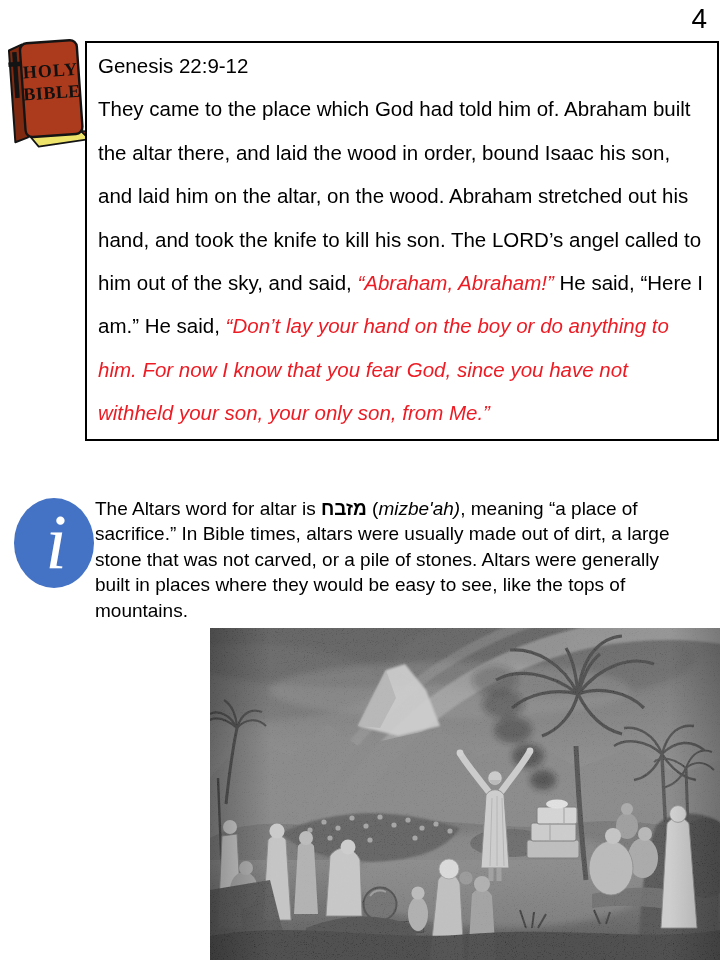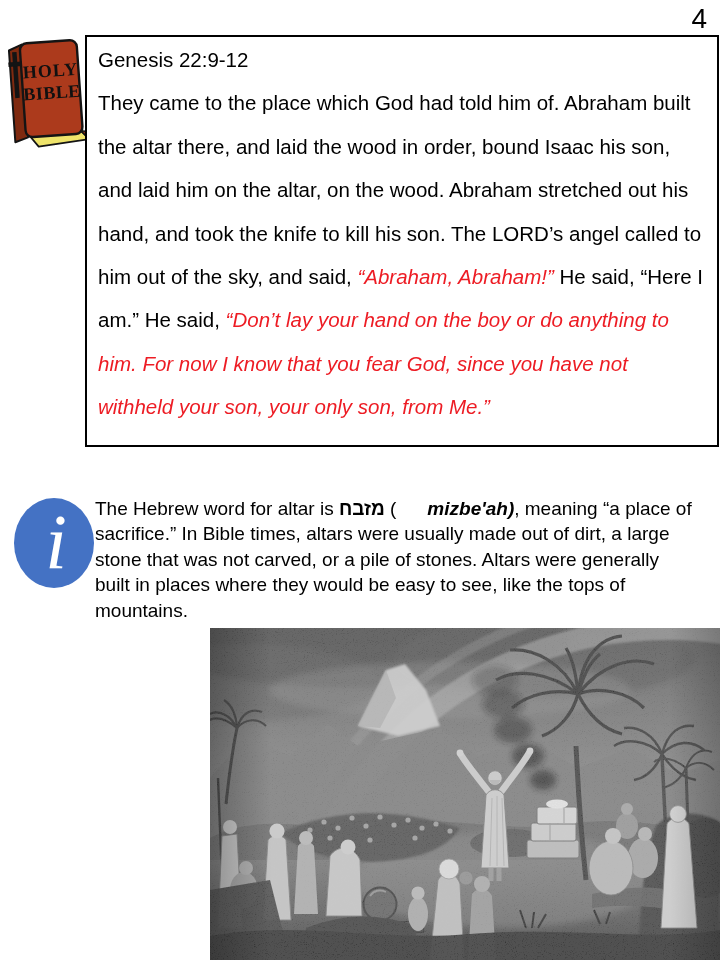--- a/index.html
+++ b/index.html
@@ -11,35 +11,35 @@
   }
   *{box-sizing:border-box;}
   html,body{margin:0;padding:0;}
   body{
     width:720px;height:960px;position:relative;background:#fff;overflow:hidden;
     font-family:"Liberation Sans","DejaVu Sans",sans-serif;color:#000;
   }
   .page-number{position:absolute;top:2px;right:13px;font-size:28px;line-height:34px;}
   .bible-icon{position:absolute;left:2px;top:35px;}
   .scripture-box{
-    position:absolute;left:85px;top:35px;width:634px;
-    border:2px solid #000;background:#fff;padding:1px 12px 16px 11px;
+    position:absolute;left:85px;top:41px;width:634px;
+    border:2px solid #000;background:#fff;padding:1px 12px 4px 11px;
   }
   .scripture-box p{margin:0;font-size:20.5px;line-height:43.4px;}
   .seg-red{color:var(--accent-red);font-style:italic;}
   .info-icon{position:absolute;left:12px;top:495px;}
   .info-icon ellipse{fill:var(--info-blue);}
   .info-text{
     position:absolute;left:95px;top:496px;width:601px;
     font-size:19px;line-height:25.4px;
   }
   .fl-spacer{float:right;width:1px;height:102px;}
   .fl-imgspace{float:right;clear:right;width:488px;height:110px;}
   .hebrew{font-weight:bold;text-align:right;}
-  .translit{font-weight:bold;font-style:italic;margin-left:31px;}
+  .translit{font-weight:normal;font-style:italic;}
   .engraving{position:absolute;left:210px;top:628px;width:510px;height:332px;display:block;}
 </style>
 </head>
 <body>
 
 <div class="page-number">4</div>
 
 <svg class="bible-icon" width="88" height="116" viewBox="0 0 88 116">
   <g transform="rotate(-4 44 58)">
     <polygon points="10,13 23,8 23,101 10,105" fill="#7F2A10" stroke="#141414" stroke-width="2" stroke-linejoin="round"></polygon>
@@ -59,21 +59,21 @@
 </div>
 
 <svg class="info-icon" width="84" height="96" viewBox="0 0 84 96">
   <ellipse cx="42" cy="48" rx="40" ry="45"></ellipse>
   <text x="44" y="73" text-anchor="middle" font-family="Liberation Serif, DejaVu Serif, serif" font-style="italic" font-size="78" fill="#ffffff">i</text>
 </svg>
 
 <div class="info-text">
   <span class="fl-spacer"></span>
   <span class="fl-imgspace"></span>
-  <span>The Hebrew word for altar is </span><span class="hebrew">מזבח</span><span> (</span><span class="translit">mizbe'ah)</span><span>, meaning “a place of sacrifice.” In Bible times, altars were usually made out of dirt, a large stone that was not carved, or a pile of stones. Altars were generally built in places where they would be easy to see, like the tops of mountains.</span>
+  <span>The Altars word for altar is </span><span class="hebrew">מזבח</span><span> (</span><span class="translit">mizbe'ah)</span><span>, meaning “a place of sacrifice.” In Bible times, altars were usually made out of dirt, a large stone that was not carved, or a pile of stones. Altars were generally built in places where they would be easy to see, like the tops of mountains.</span>
 </div>
 
 <svg class="engraving" viewBox="0 0 510 332" preserveAspectRatio="none" role="img">
   <defs>
     <linearGradient id="sky" x1="0" y1="0" x2="0" y2="1">
       <stop offset="0" stop-color="#4a4a4a"></stop>
         <stop offset=".22" stop-color="#636363"></stop>
       <stop offset=".5" stop-color="#7d7d7d"></stop>
         <stop offset=".8" stop-color="#686868"></stop>
       <stop offset="1" stop-color="#4f4f4f"></stop>

